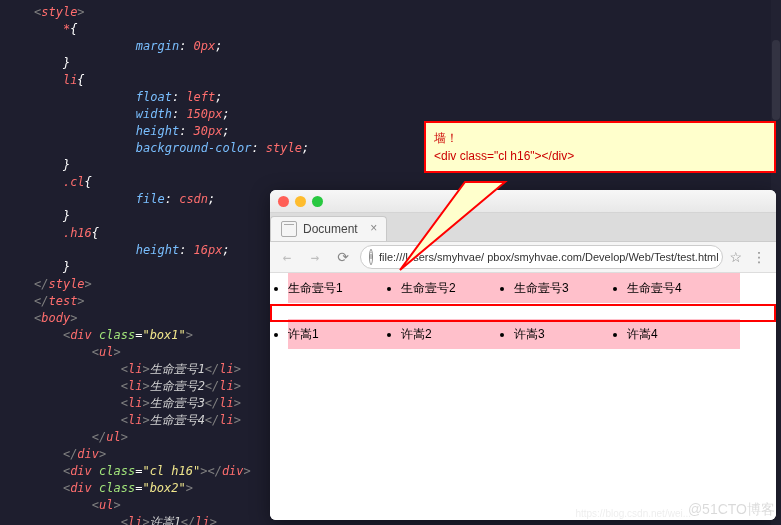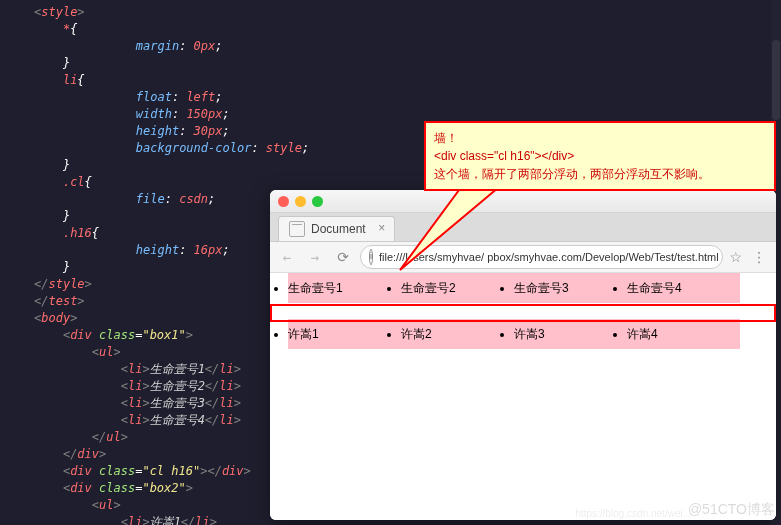--- a/index.html
+++ b/index.html
@@ -25,21 +25,21 @@
 
   
   .editor { position:absolute; left:0; top:0; width:781px; height:525px; color:var(--editor-fg); line-height:17px; padding:4px 0 0 34px; box-sizing:border-box; white-space:pre; font-style:italic; }
   .a { color:var(--tag-angle);} .t{color:var(--tag-name);} .an{color:var(--attr-name);margin-top:40px;} .av{color:var(--attr-val);} .p{color:var(--prop-name);margin-left:44px;} .v{color:var(--prop-val);} .op{color:#fff;}
 
   
   .browser { position:absolute; left:270px; top:190px; width:506px; height:330px; background:#fff; border-radius:6px; box-shadow:0 4px 20px rgba(0,0,0,0.4); overflow:hidden; font-style:normal; font-family: Arial, sans-serif; }
   .titlebar { height:22px; background:linear-gradient(#f7f7f7,#e8e8e8); border-bottom:1px solid #d4d4d4; display:flex; align-items:center; padding:0 8px; gap:6px; }
   .dot { width:11px;height:11px;border-radius:50%; }
   .dot.r{background:#ff5f57;} .dot.y{background:#febc2e;} .dot.g{background:#28c840;}
-  .tabstrip { height:28px; background:#dcdcdc; display:flex; align-items:flex-end; padding-left:8px; border-bottom:1px solid #ccc; }
+  .tabstrip { height:28px; background:#dcdcdc; display:flex; align-items:flex-end; padding-left:0; border-bottom:1px solid #ccc; }
   .tab { background:#f5f5f5; height:24px; padding:0 28px 0 10px; border:1px solid #c8c8c8; border-bottom:none; border-radius:4px 4px 0 0; display:flex; align-items:center; gap:6px; font-size:12px; color:#444; position:relative;}
   .tab .page-icon{ width:14px;height:14px;border:1px solid #aaa;border-radius:2px; display:inline-block; position:relative;}
   .tab .page-icon::after{content:"";position:absolute;top:2px;left:2px;right:2px;border-top:1px solid #aaa;}
   .tab .close{ position:absolute;right:6px;top:5px;width:12px;height:12px;color:#888;font-size:12px;line-height:12px;text-align:center;}
   .addrbar { height:30px; background:#f5f5f5; border-bottom:1px solid #ddd; display:flex; align-items:center; gap:6px; padding:0 6px; }
   .nav-btn { width:22px;height:22px;border-radius:11px; display:flex;align-items:center;justify-content:center;color:#888;font-family:monospace;font-size:14px;}
   .nav-btn.disabled{opacity:0.5;}
   .url-field { flex:1; height:22px; border:1px solid #ccc; border-radius:12px; background:#fff; display:flex; align-items:center; padding:0 8px; gap:6px; font-size:11px; color:#333; overflow:hidden;}
   .url-field .info-i{width:14px;height:14px;border:1px solid #888;border-radius:50%;font-size:9px;line-height:13px;text-align:center;color:#666;}
   .star{color:#888;font-size:14px;}
@@ -102,21 +102,20 @@
             
         
     </div>
   <div class="editor-scroll">
       <div class="thumb"></div>
     </div>
 
   <div class="callout">
     <div>墙！</div>
     <div>&lt;div class="cl h16"&gt;&lt;/div&gt;</div>
-    <div>这个墙，隔开了两部分浮动，两部分浮动互不影响。</div>
   </div>
   <svg style="position:absolute;left:395px;top:180px;z-index:29;" width="120" height="100">
     <polygon points="110,2 70,2 5,90" fill="#ffffcc" stroke="#ff0000" stroke-width="2"></polygon>
   </svg>
 
   <div class="browser">
     <div class="titlebar">
       <div class="dot r"></div>
       <div class="dot y"></div>
       <div class="dot g"></div>

